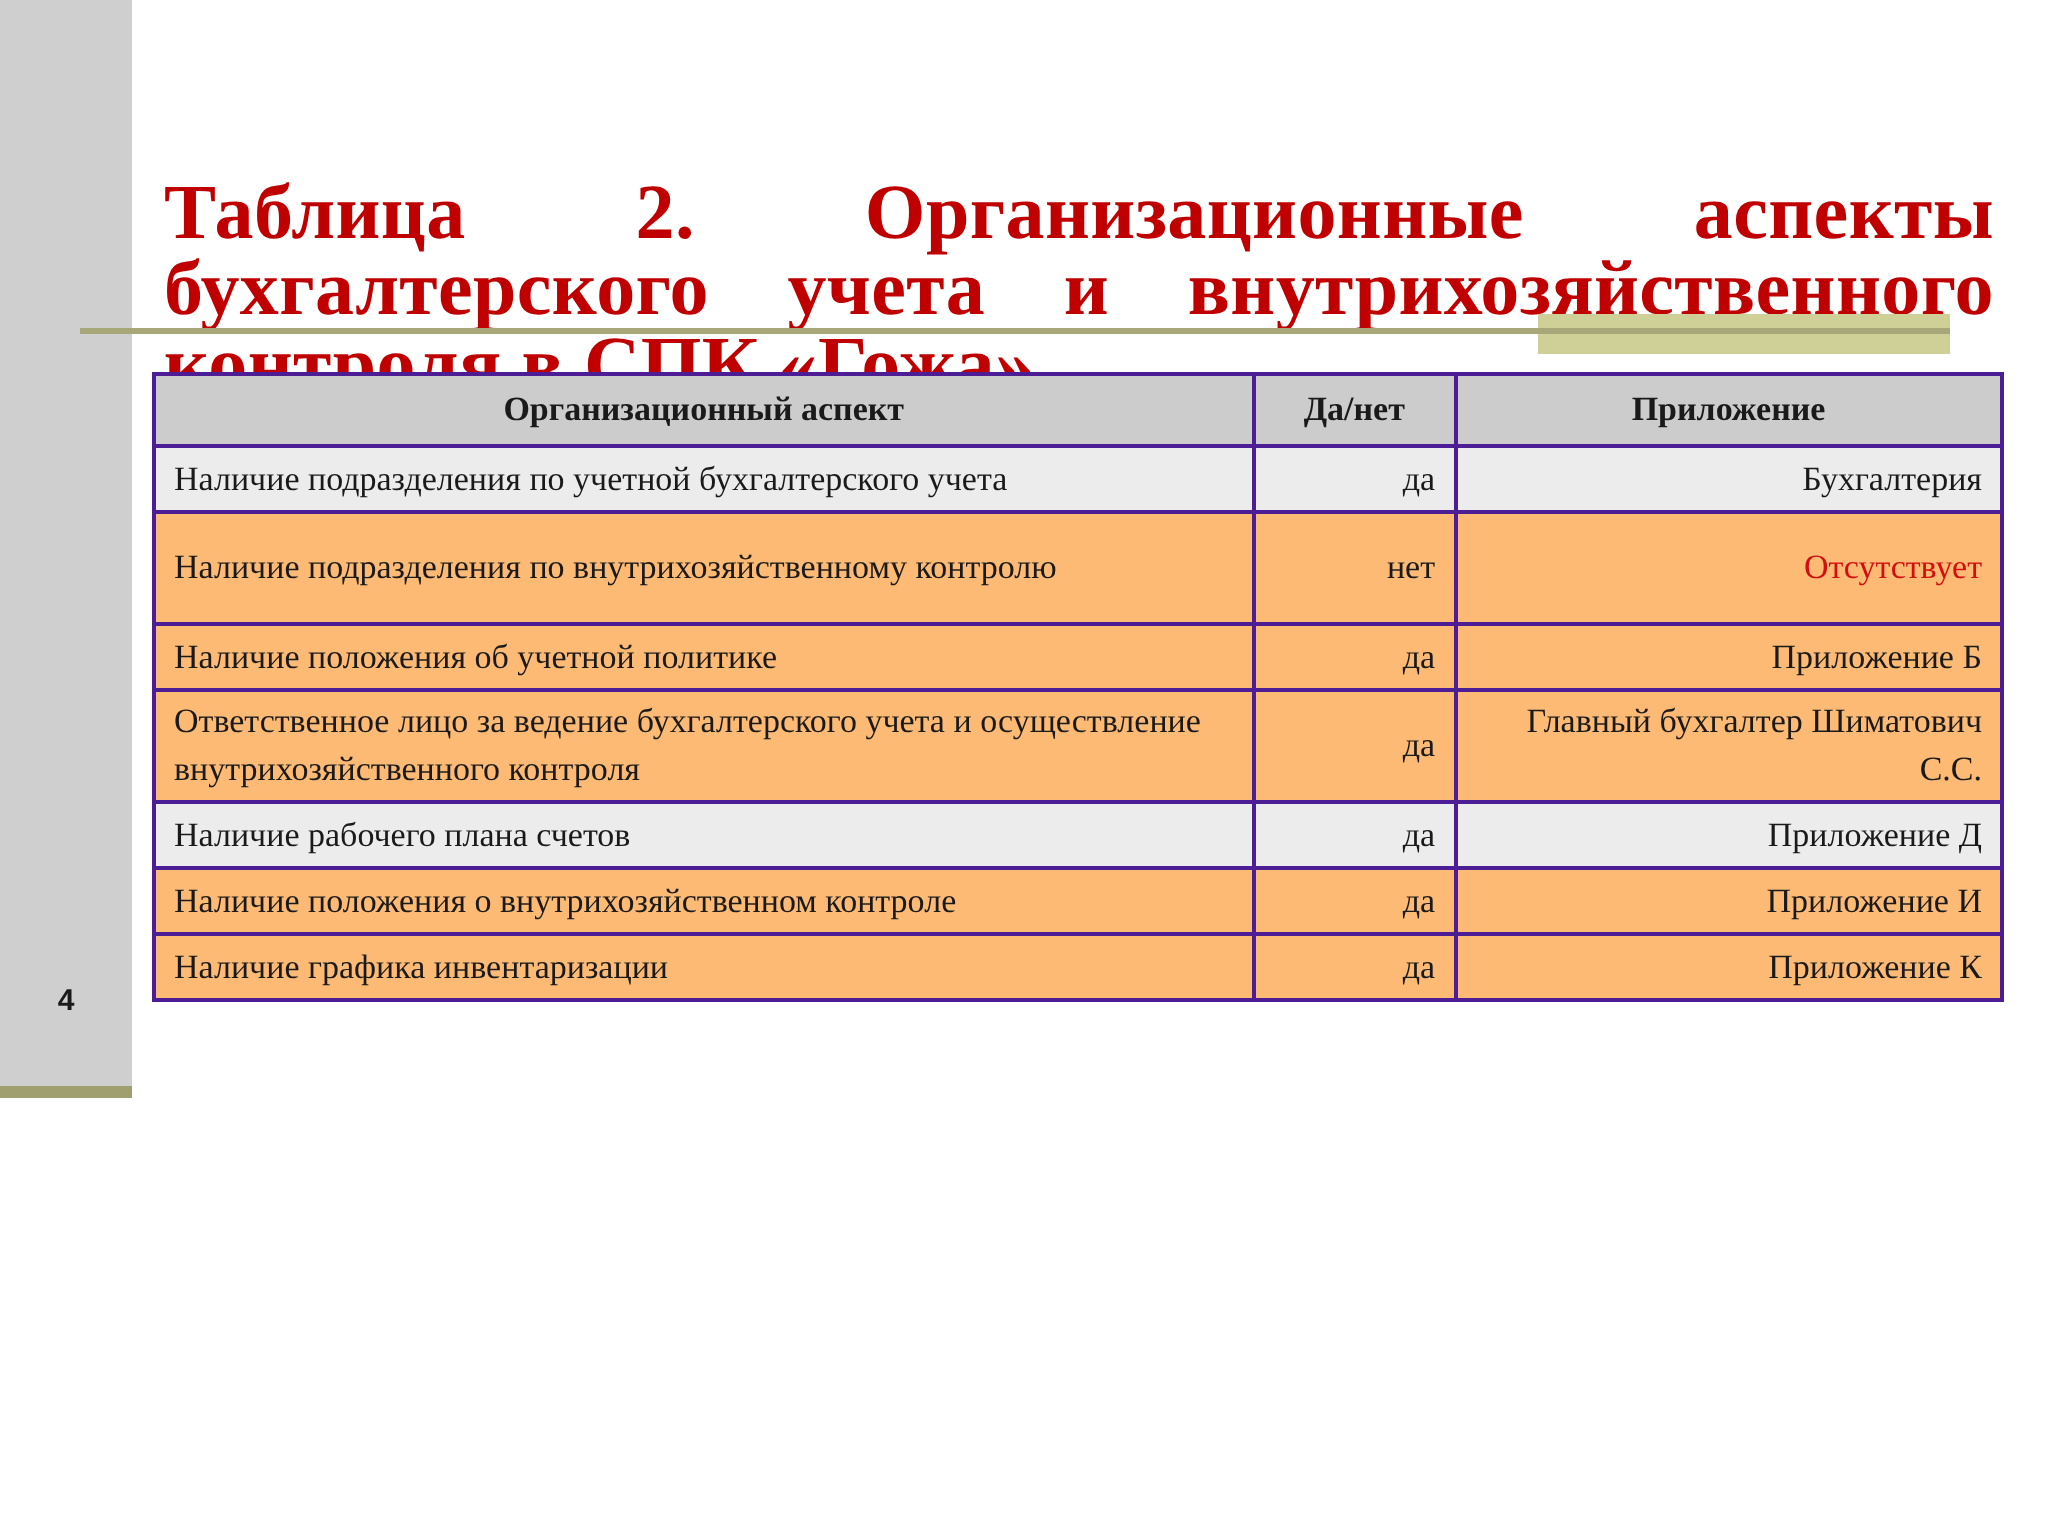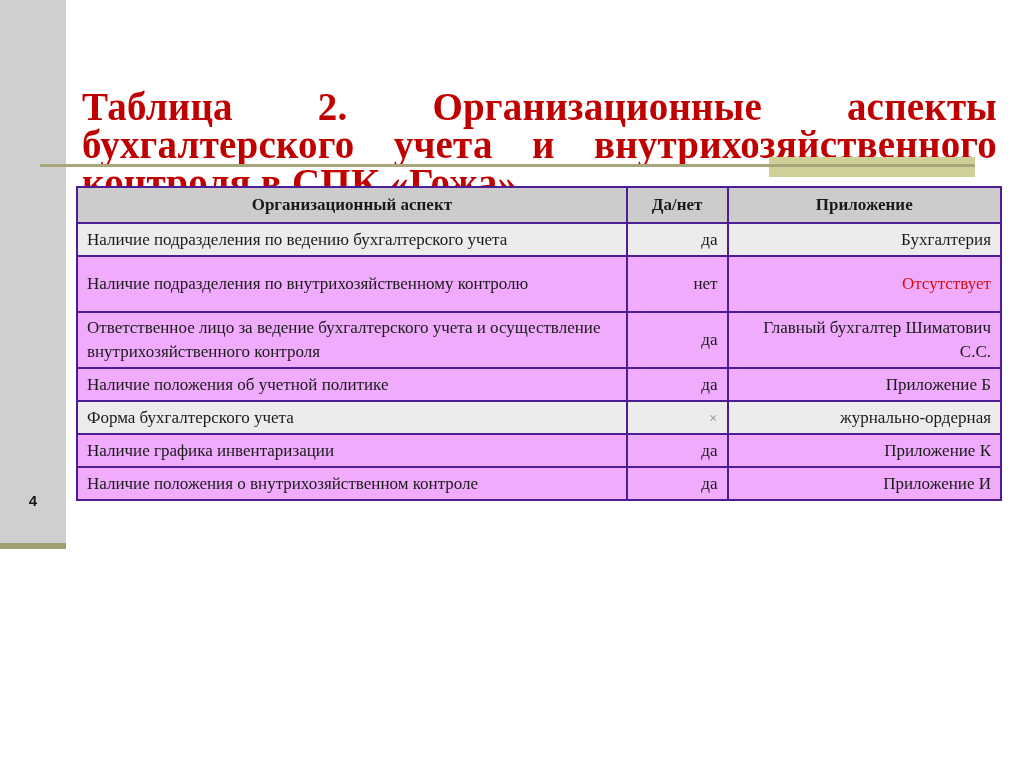--- a/index.html
+++ b/index.html
@@ -48,21 +48,21 @@
     border:2px solid #4c1d95;
     padding:0 9px;
     line-height:24px;
   }
   table.aspects th {
     background:#cccccc; font-weight:bold; text-align:center; height:34px;
   }
   table.aspects td { height:31px; }
   table.aspects td.c-yn, table.aspects td.c-note { text-align:right; }
   table.aspects tr.shade td { background:#ececec; }
-  table.aspects tr.plain td { background:#f0abfc; }
+  table.aspects tr.plain td { background:#fdba74; }
   table.aspects tr.tall td { height:54px; }
   .red { color:#d01010; }
   .darkred { color:#c00000; }
   .cross { color:#888888; font-size:15px; }
   col.c1 { width:551px; }
   col.c2 { width:101px; }
   col.c3 { width:274px; }
 </style>
 </head>
 <body>
@@ -84,48 +84,48 @@
     </colgroup>
   <thead>
     <tr>
       <th>Организационный аспект</th>
       <th>Да/нет</th>
       <th>Приложение</th>
     </tr>
   </thead>
   <tbody>
     <tr class="shade">
-      <td>Наличие подразделения по ведению бухгалтерского учета</td>
+      <td>Наличие подразделения по учетной бухгалтерского учета</td>
       <td class="c-yn">да</td>
       <td class="c-note">Бухгалтерия</td>
     </tr>
     <tr class="plain tall">
       <td>Наличие подразделения по внутрихозяйственному контролю</td>
       <td class="c-yn">нет</td>
       <td class="c-note red">Отсутствует</td>
     </tr>
+    <tr class="plain">
+      <td>Наличие положения об учетной политике</td>
+      <td class="c-yn">да</td>
+      <td class="c-note">Приложение Б</td>
+    </tr>
     <tr class="plain tall">
       <td>Ответственное лицо за ведение бухгалтерского учета и осуществление внутрихозяйственного контроля</td>
       <td class="c-yn">да</td>
       <td class="c-note">Главный бухгалтер Шиматович С.С.</td>
     </tr>
+    <tr class="shade">
+      <td>Наличие рабочего плана счетов</td>
+      <td class="c-yn">да</td>
+      <td class="c-note">Приложение Д</td>
+    </tr>
     <tr class="plain">
-      <td>Наличие положения об учетной политике</td>
+      <td>Наличие положения о внутрихозяйственном контроле</td>
       <td class="c-yn">да</td>
-      <td class="c-note">Приложение Б</td>
-    </tr>
-    <tr class="shade">
-      <td>Форма бухгалтерского учета</td>
-      <td class="c-yn cross">×</td>
-      <td class="c-note">журнально-ордерная</td>
+      <td class="c-note">Приложение И</td>
     </tr>
     <tr class="plain">
       <td>Наличие графика инвентаризации</td>
       <td class="c-yn">да</td>
       <td class="c-note">Приложение К</td>
     </tr>
-    <tr class="plain">
-      <td>Наличие положения о внутрихозяйственном контроле</td>
-      <td class="c-yn">да</td>
-      <td class="c-note">Приложение И</td>
-    </tr>
   </tbody>
 </table>
 
 </body></html>

